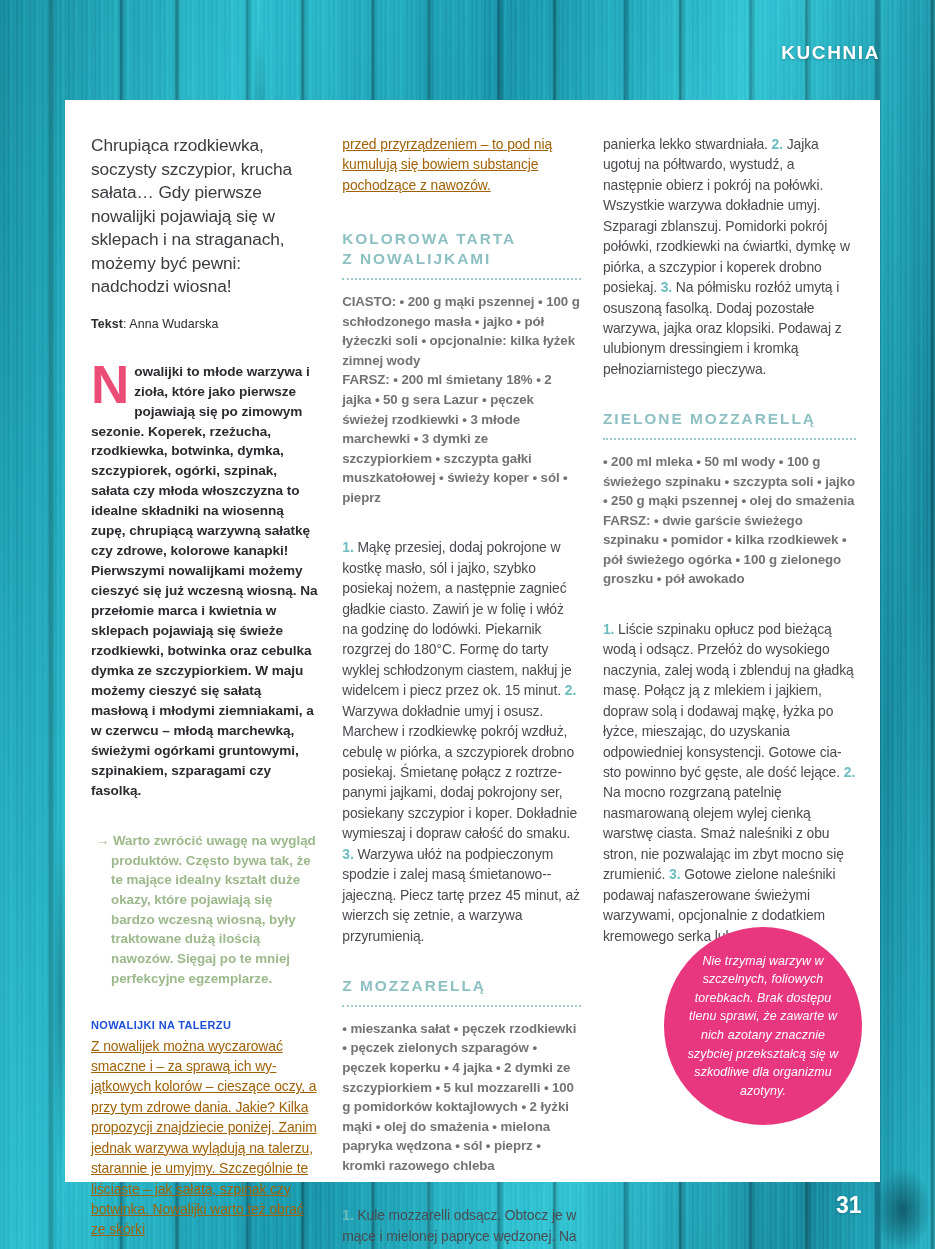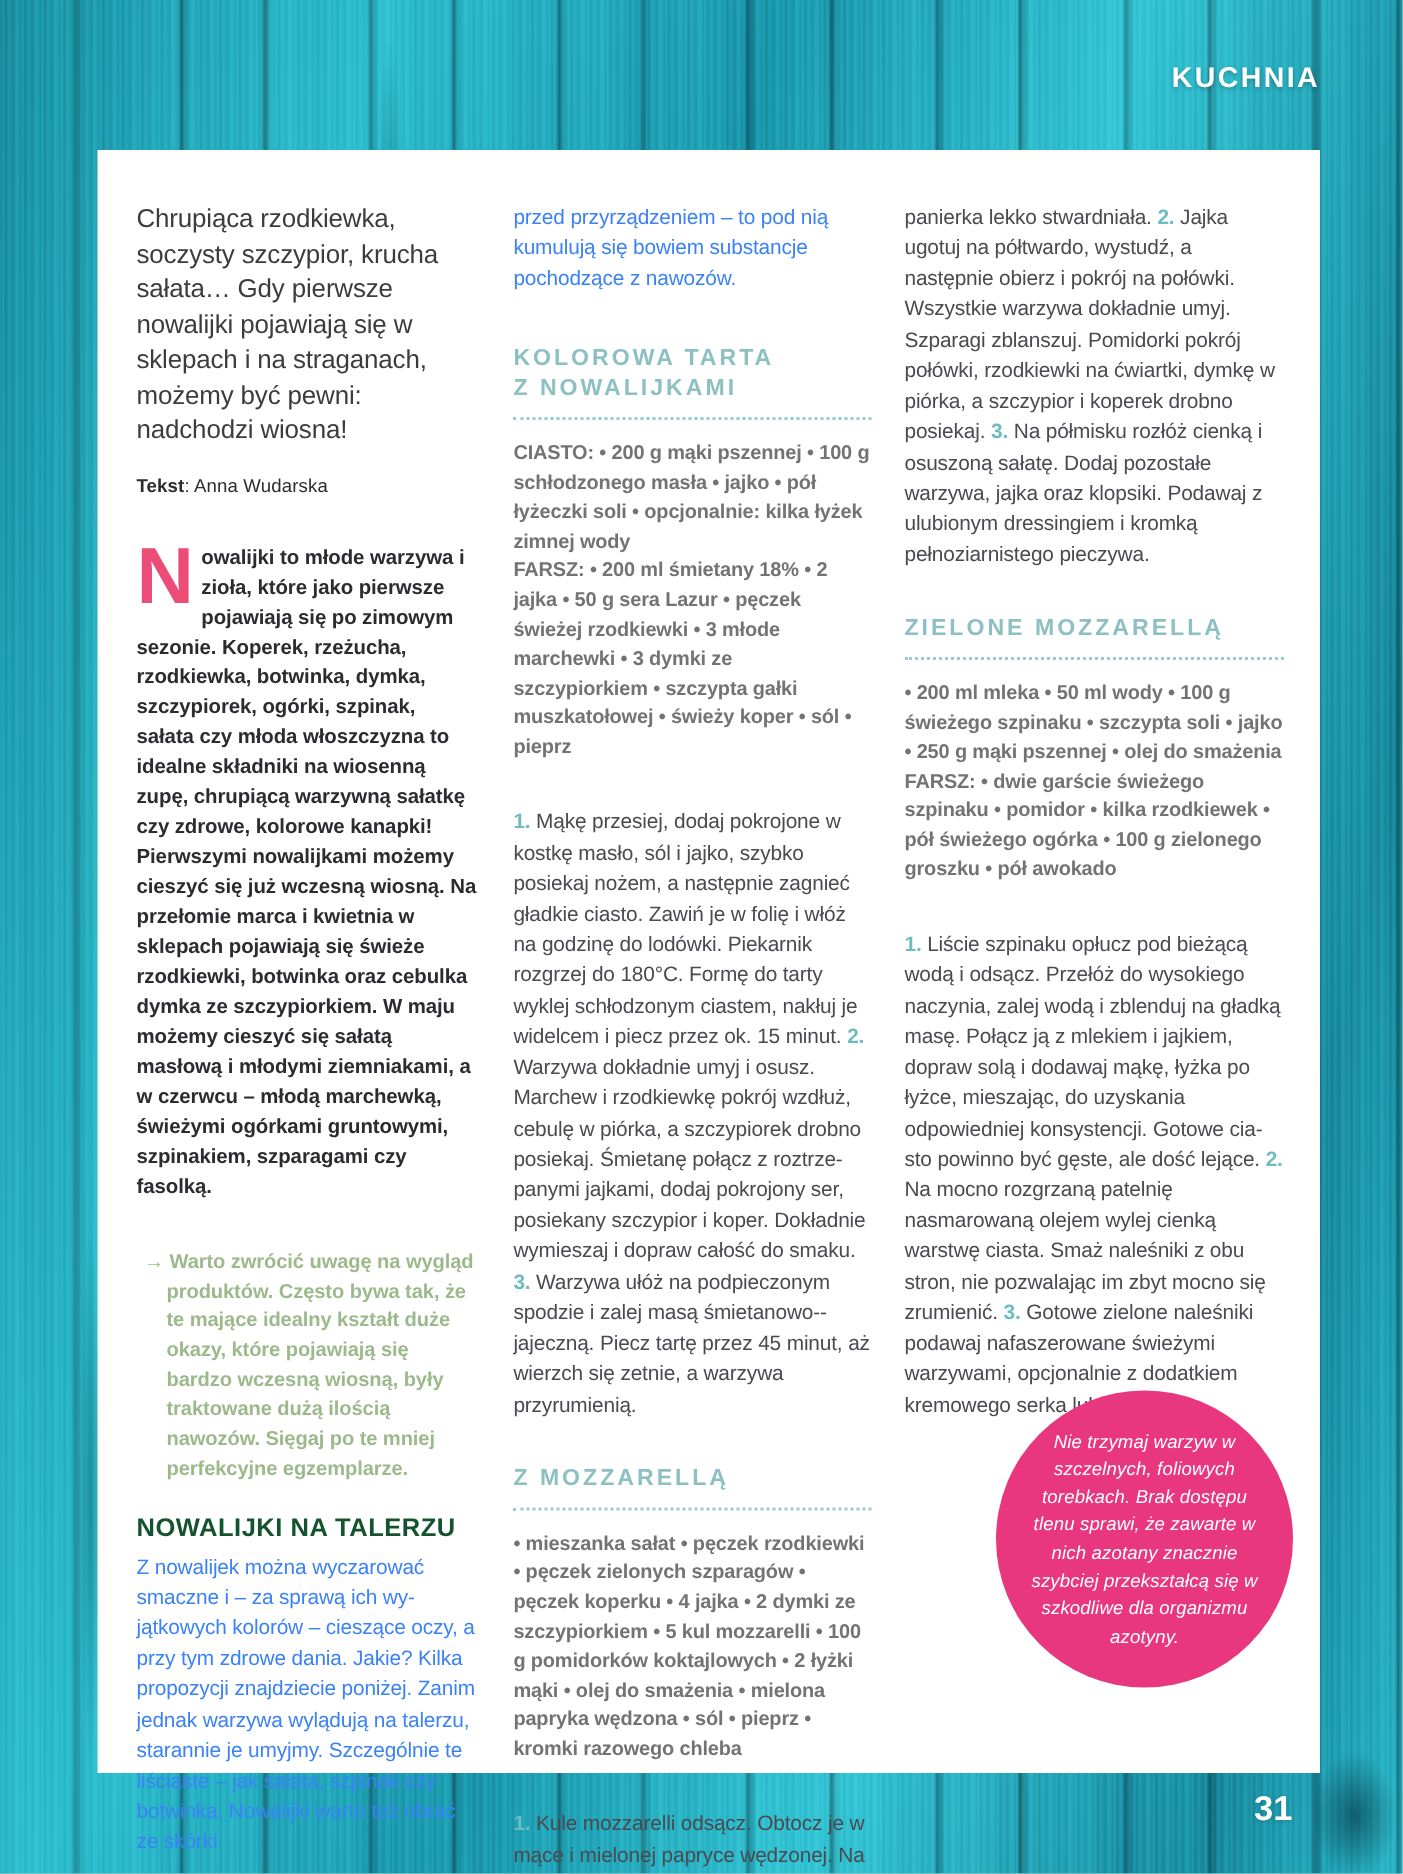--- a/index.html
+++ b/index.html
@@ -157,33 +157,34 @@
     font-size: 13.4px;
     line-height: 1.47;
     font-weight: bold;
     color: #9cb98b;
     letter-spacing: -0.05px;
     text-indent: -15px;
   }
   .green-note .arrow { font-weight: normal; }
 
   .sub-head {
-    margin-top: 20px;
-    font-size: 17px;
-    font-weight: bold;
-    color: #14532d;
+    margin-top: 30px;
+    font-size: 11px;
+    font-weight: bold;
+    color: #1d4ed8;
     letter-spacing: .35px;
   }
 
   .body-text {
     margin-top: 5px;
     font-size: 13.9px;
     line-height: 1.47;
-    color: #3b82f6;
+    color: #a16207;
     letter-spacing: -0.1px;
+    text-decoration: underline;
   }
   .body-text.tight { margin-top: 0; }
 
   .recipe-title {
     font-size: 15.4px;
     font-weight: bold;
     color: #8dc0c2;
     letter-spacing: 2.0px;
     line-height: 1.30;
     margin-top: 30px;
@@ -293,21 +294,21 @@
 
       <div class="steps">
         <span class="num">1.</span><span> Kule mozzarelli odsącz. Obtocz je w mące i mielonej papryce wędzonej. Na patelni bardzo mocno rozgrzej olej. Przez kilka minut smaż na nim ser,, aby</span>
       </div>
     </div>
 
     <div class="col col-3">
       <div class="steps" style="margin-top:0">
         <span>panierka lekko stwardniała.</span>
         <span class="num">2.</span><span> Jajka ugotuj na półtwardo, wystudź, a następnie obierz i pokrój na połówki. Wszystkie warzywa dokładnie umyj. Szparagi zblanszuj. Pomidorki pokrój połówki, rzodkiewki na ćwiartki, dymkę w piórka, a szczypior i koperek drobno posiekaj.</span>
-        <span class="num">3.</span><span> Na półmisku rozłóż cienką i osuszoną sałatę. Dodaj pozostałe warzywa, jajka oraz klopsiki. Podawaj z ulubionym dressingiem i kromką pełnoziarnistego pieczywa.</span>
+        <span class="num">3.</span><span> Na półmisku rozłóż umytą i osuszoną fasolką. Dodaj pozostałe warzywa, jajka oraz klopsiki. Podawaj z ulubionym dressingiem i kromką pełnoziarnistego pieczywa.</span>
       </div>
 
       <div class="recipe-title">
         <div>ZIELONE MOZZARELLĄ</div>
       </div>
       <div class="dotted"></div>
       <div class="ingredients" style="white-space:pre-line">• 200 ml mleka • 50 ml wody • 100 g świeżego szpinaku • szczypta soli • jajko • 250 g mąki pszennej • olej do smażenia
 FARSZ: • dwie garście świeżego szpinaku • pomidor • kilka rzodkiewek • pół świeżego ogórka • 100 g zielonego groszku • pół awokado</div>
 
       <div class="steps">

